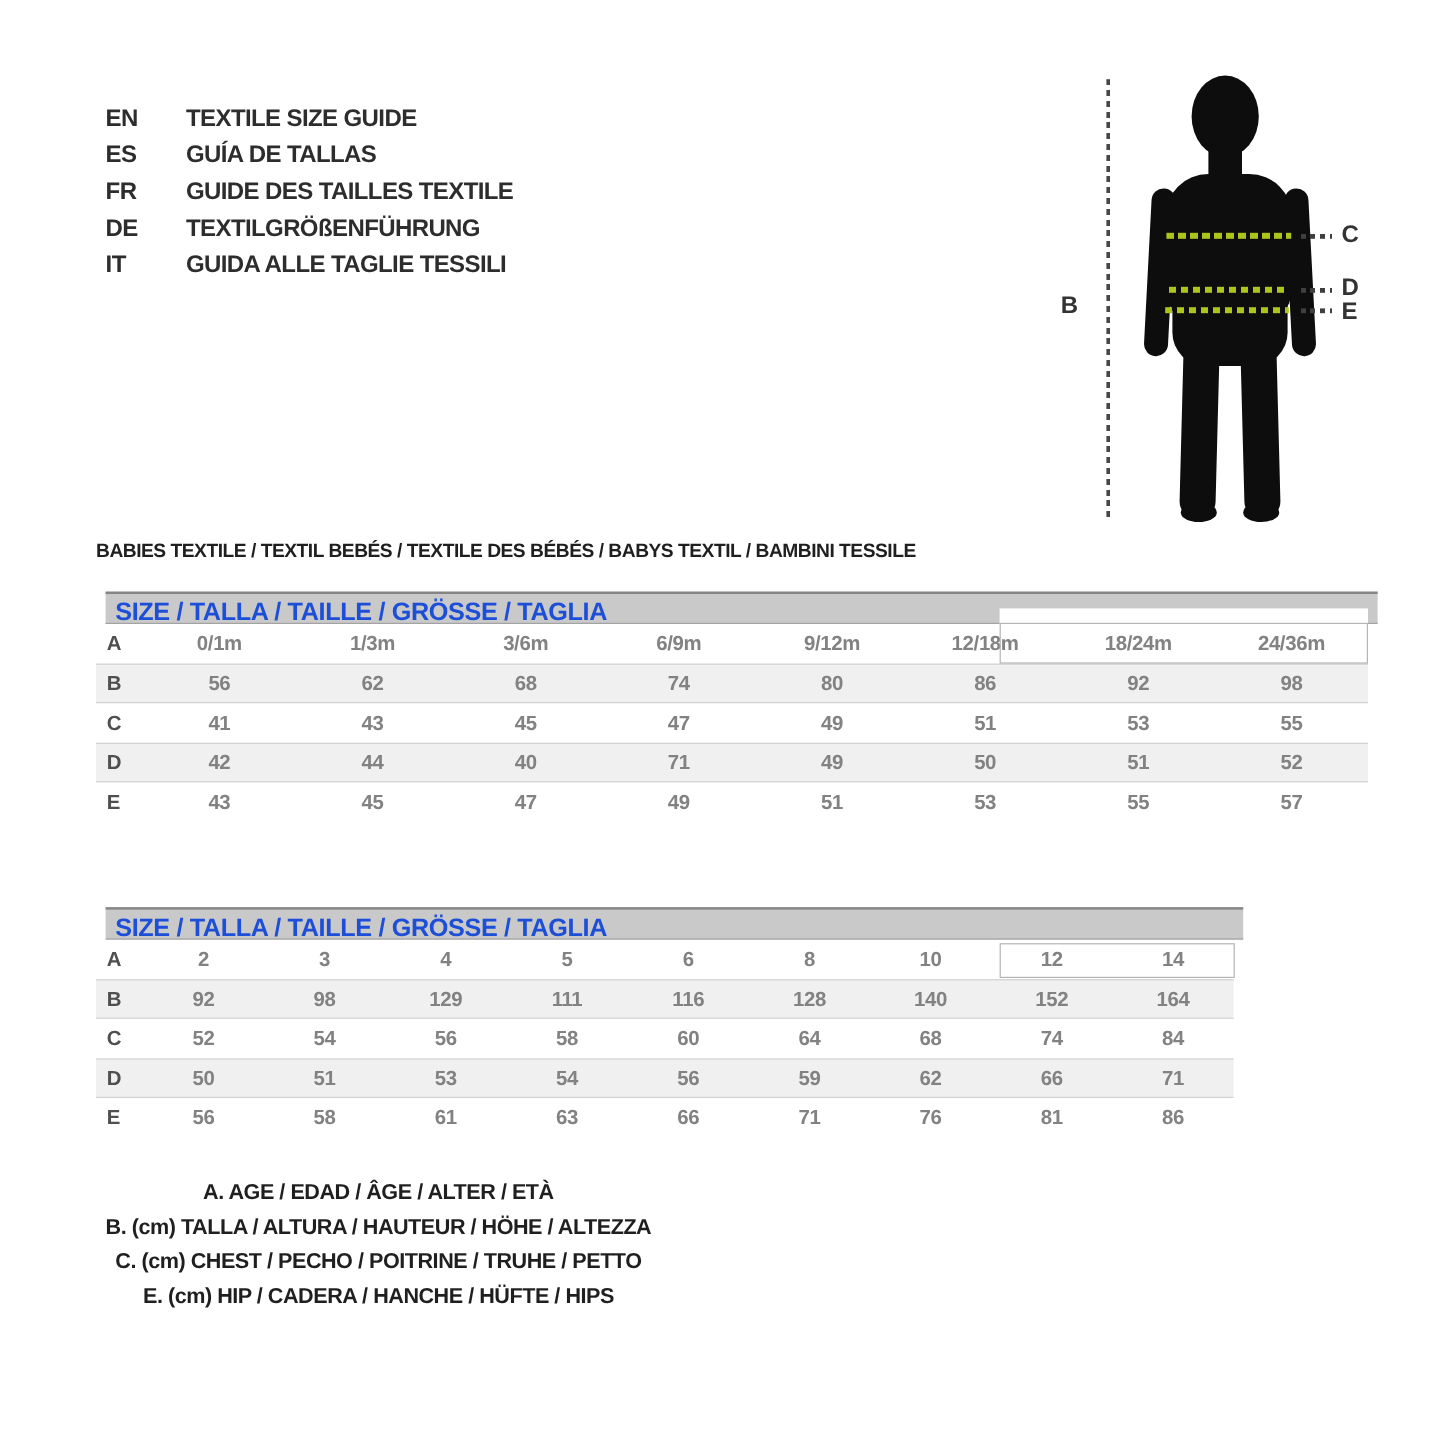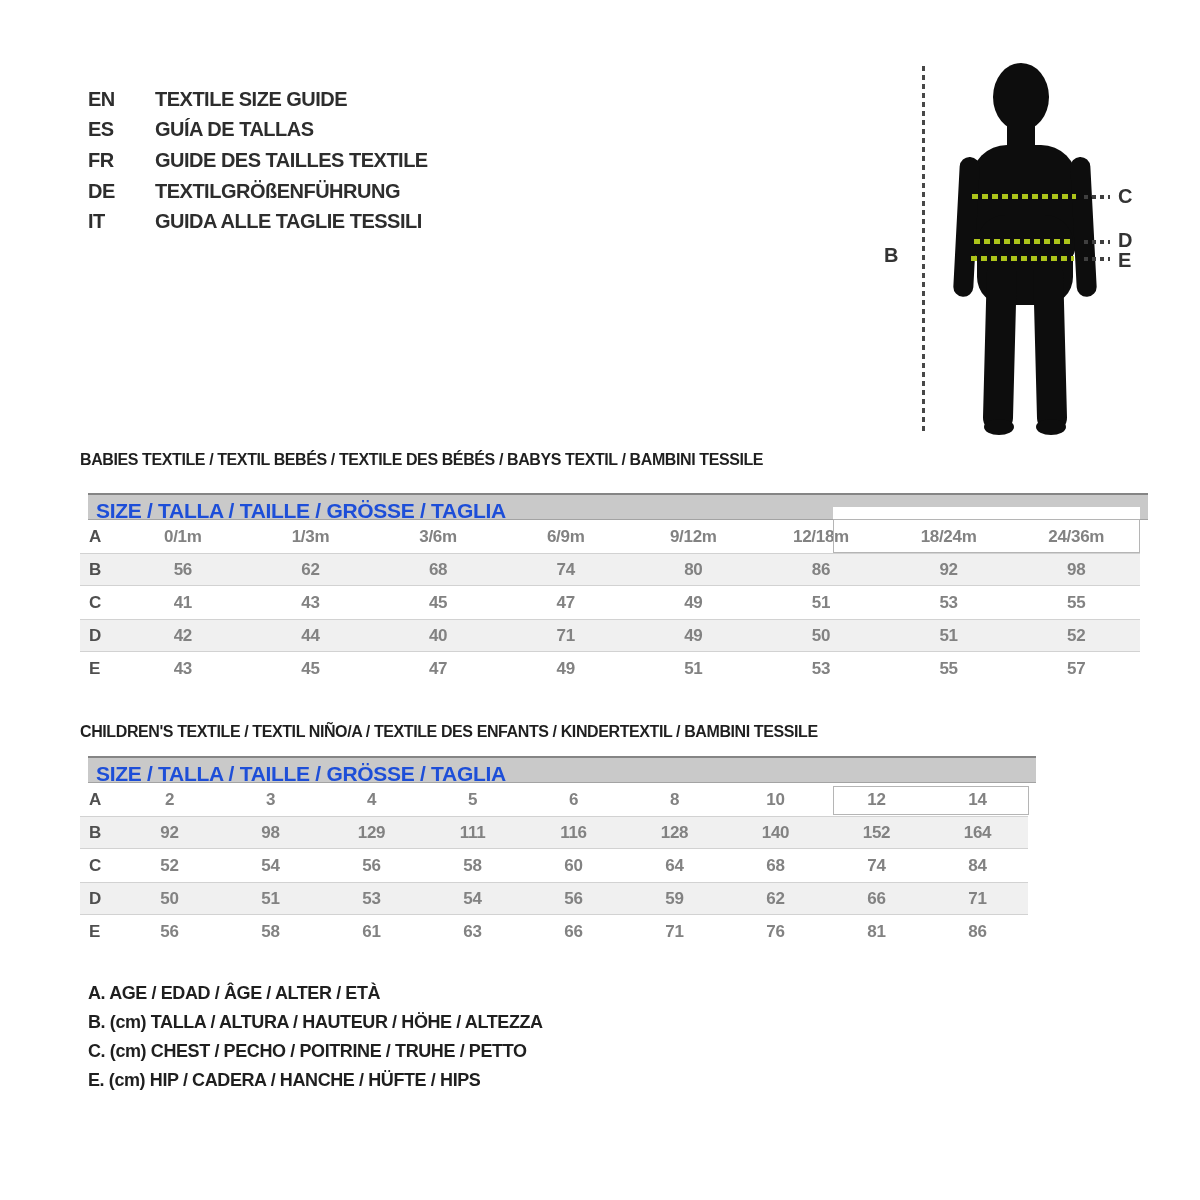--- a/index.html
+++ b/index.html
@@ -56,21 +56,21 @@
   }
 
   
   .notch { position:absolute; background:#ffffff; pointer-events:none; }
   .sel-box {
     position:absolute; box-sizing:border-box; border:1px solid #b5b5b5;
     background:transparent; pointer-events:none;
   }
 
   
-  .legend-block { position:absolute; left:88px; top:979px; }
+  .legend-block { position:absolute; left:88px; top:979px;text-align:center; }
   .legend-line {
     font-size:18px; line-height:29px; font-weight:bold; color:#1f1f1f;
     letter-spacing:-0.4px; white-space:nowrap;
   }
 </style>
 </head>
 <body>
 
 <div class="page">
 
@@ -182,21 +182,20 @@
         <div class="tcell">45</div>
         <div class="tcell">47</div>
         <div class="tcell">49</div>
         <div class="tcell">51</div>
         <div class="tcell">53</div>
         <div class="tcell">55</div>
         <div class="tcell">57</div>
       </div>
     </div>
 
-  <div class="section-title" style="top:723px;">CHILDREN'S TEXTILE / TEXTIL NIÑO/A / TEXTILE DES ENFANTS / KINDERTEXTIL / BAMBINI TESSILE</div>
   <div class="size-bar" style="top:756px; width:948px;">SIZE / TALLA / TAILLE / GRÖSSE / TAGLIA</div>
   <div class="table" style="top:783px; width:948px;">
       <div class="trow">
         <div class="tlabel">A</div>
         <div class="tcell">2</div>
         <div class="tcell">3</div>
         <div class="tcell">4</div>
         <div class="tcell">5</div>
         <div class="tcell">6</div>
         <div class="tcell">8</div>

